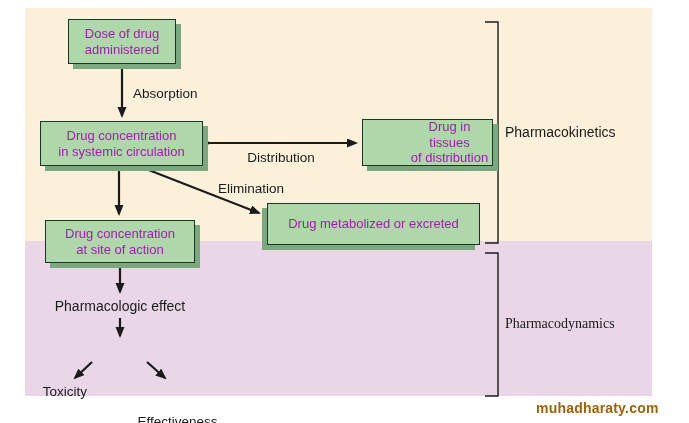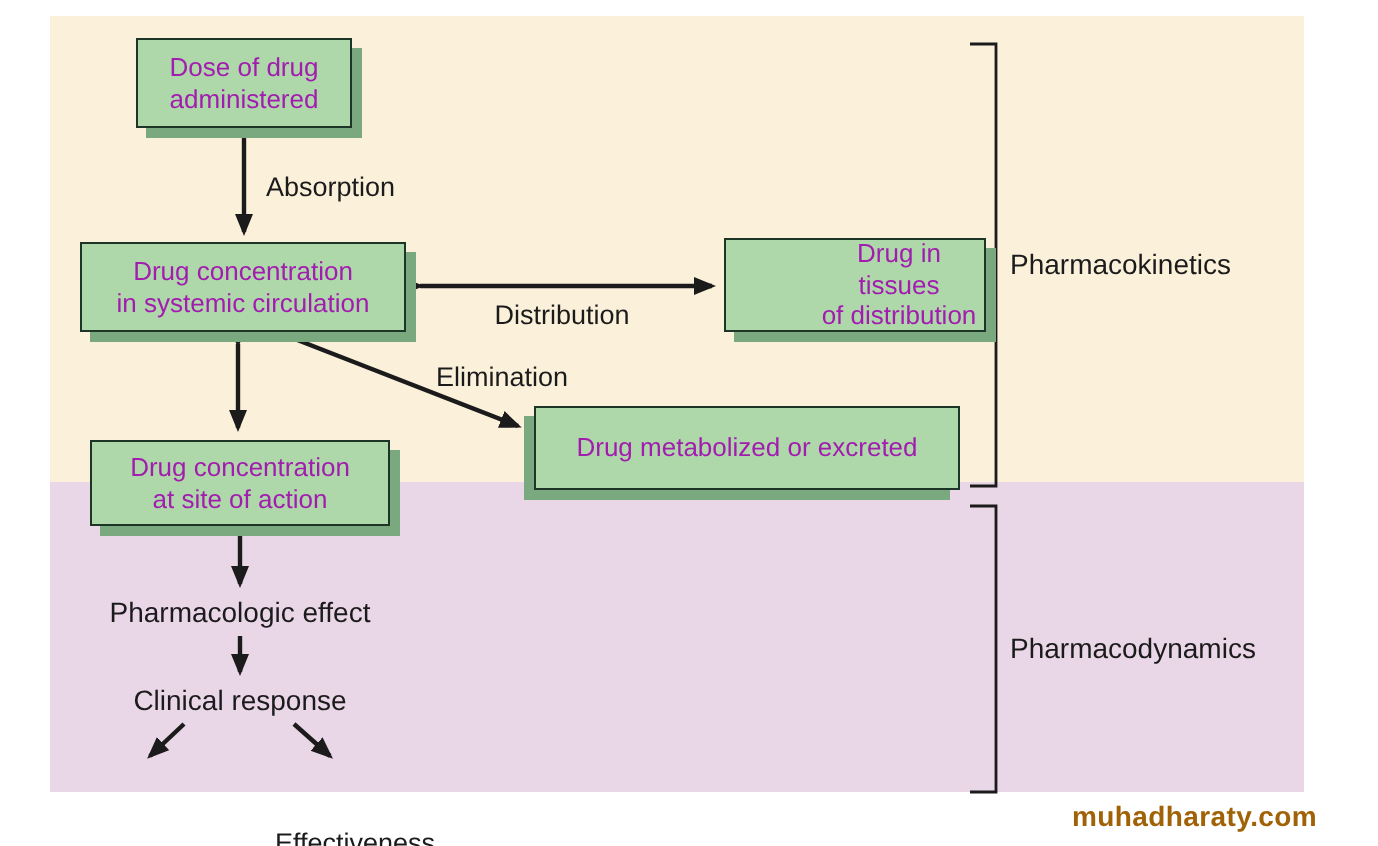--- a/index.html
+++ b/index.html
@@ -37,21 +37,21 @@
 
   .lbl { position:absolute; font-size:13.5px; color:#1b1b1b; }
   .lbl-absorption   { left:133px; top:86px; }
   .lbl-distribution { left:231px; top:122px; width:100px; text-align:center;margin-top:28px; }
   .lbl-elimination  { left:218px; top:181px; }
   .lbl-pheffect     { left:40px;  top:298px; width:160px; text-align:center; font-size:14px; }
   .lbl-clinical     { left:40px;  top:342px; width:160px; text-align:center; font-size:14px; }
   .lbl-toxicity     { left:25px;  top:384px; width:80px;  text-align:center; font-size:13.5px; }
   .lbl-effective    { left:130px; top:386px; width:95px;  text-align:center; font-size:13.5px;margin-top:28px; }
   .lbl-pk           { left:505px; top:124px; font-size:14px; }
-  .lbl-pd           { left:505px; top:316px; font-size:14px; }
+  .lbl-pd           { left:505px; top:316px; font-size:14px;font-family:Liberation Serif, serif; }
 
   .watermark {
     position:absolute; left:536px; top:400px;
     font-size:14px; font-weight:bold; color:#a16207;
     letter-spacing:0.2px;
   }
 
   svg.overlay { position:absolute; left:0; top:0; pointer-events:none; }
   .arrow-line { stroke:var(--line,#1b1b1b); stroke-width:2.2; fill:none; }
   .bracket    { stroke:var(--line,#1b1b1b); stroke-width:1.4; fill:none; }
@@ -99,21 +99,21 @@
   <div class="nbox box-tissues">Drug in tissues
 of distribution</div>
   <div class="nbox box-metabolized shadow-left">Drug metabolized or excreted</div>
   <div class="nbox box-site">Drug concentration
 at site of action</div>
 
   <div class="lbl lbl-absorption">Absorption</div>
   <div class="lbl lbl-distribution">Distribution</div>
   <div class="lbl lbl-elimination">Elimination</div>
   <div class="lbl lbl-pheffect">Pharmacologic effect</div>
-  <div class="lbl lbl-clinical">Clinical response</div>
+  <div class="lbl lbl-toxicity">Toxicity</div>
   <div class="lbl lbl-effective">Effectiveness</div>
 
   <div class="lbl lbl-pk">Pharmacokinetics</div>
   <div class="lbl lbl-pd">Pharmacodynamics</div>
 
   <div class="watermark">muhadharaty.com</div>
 
 </div>
 
 </body></html>

